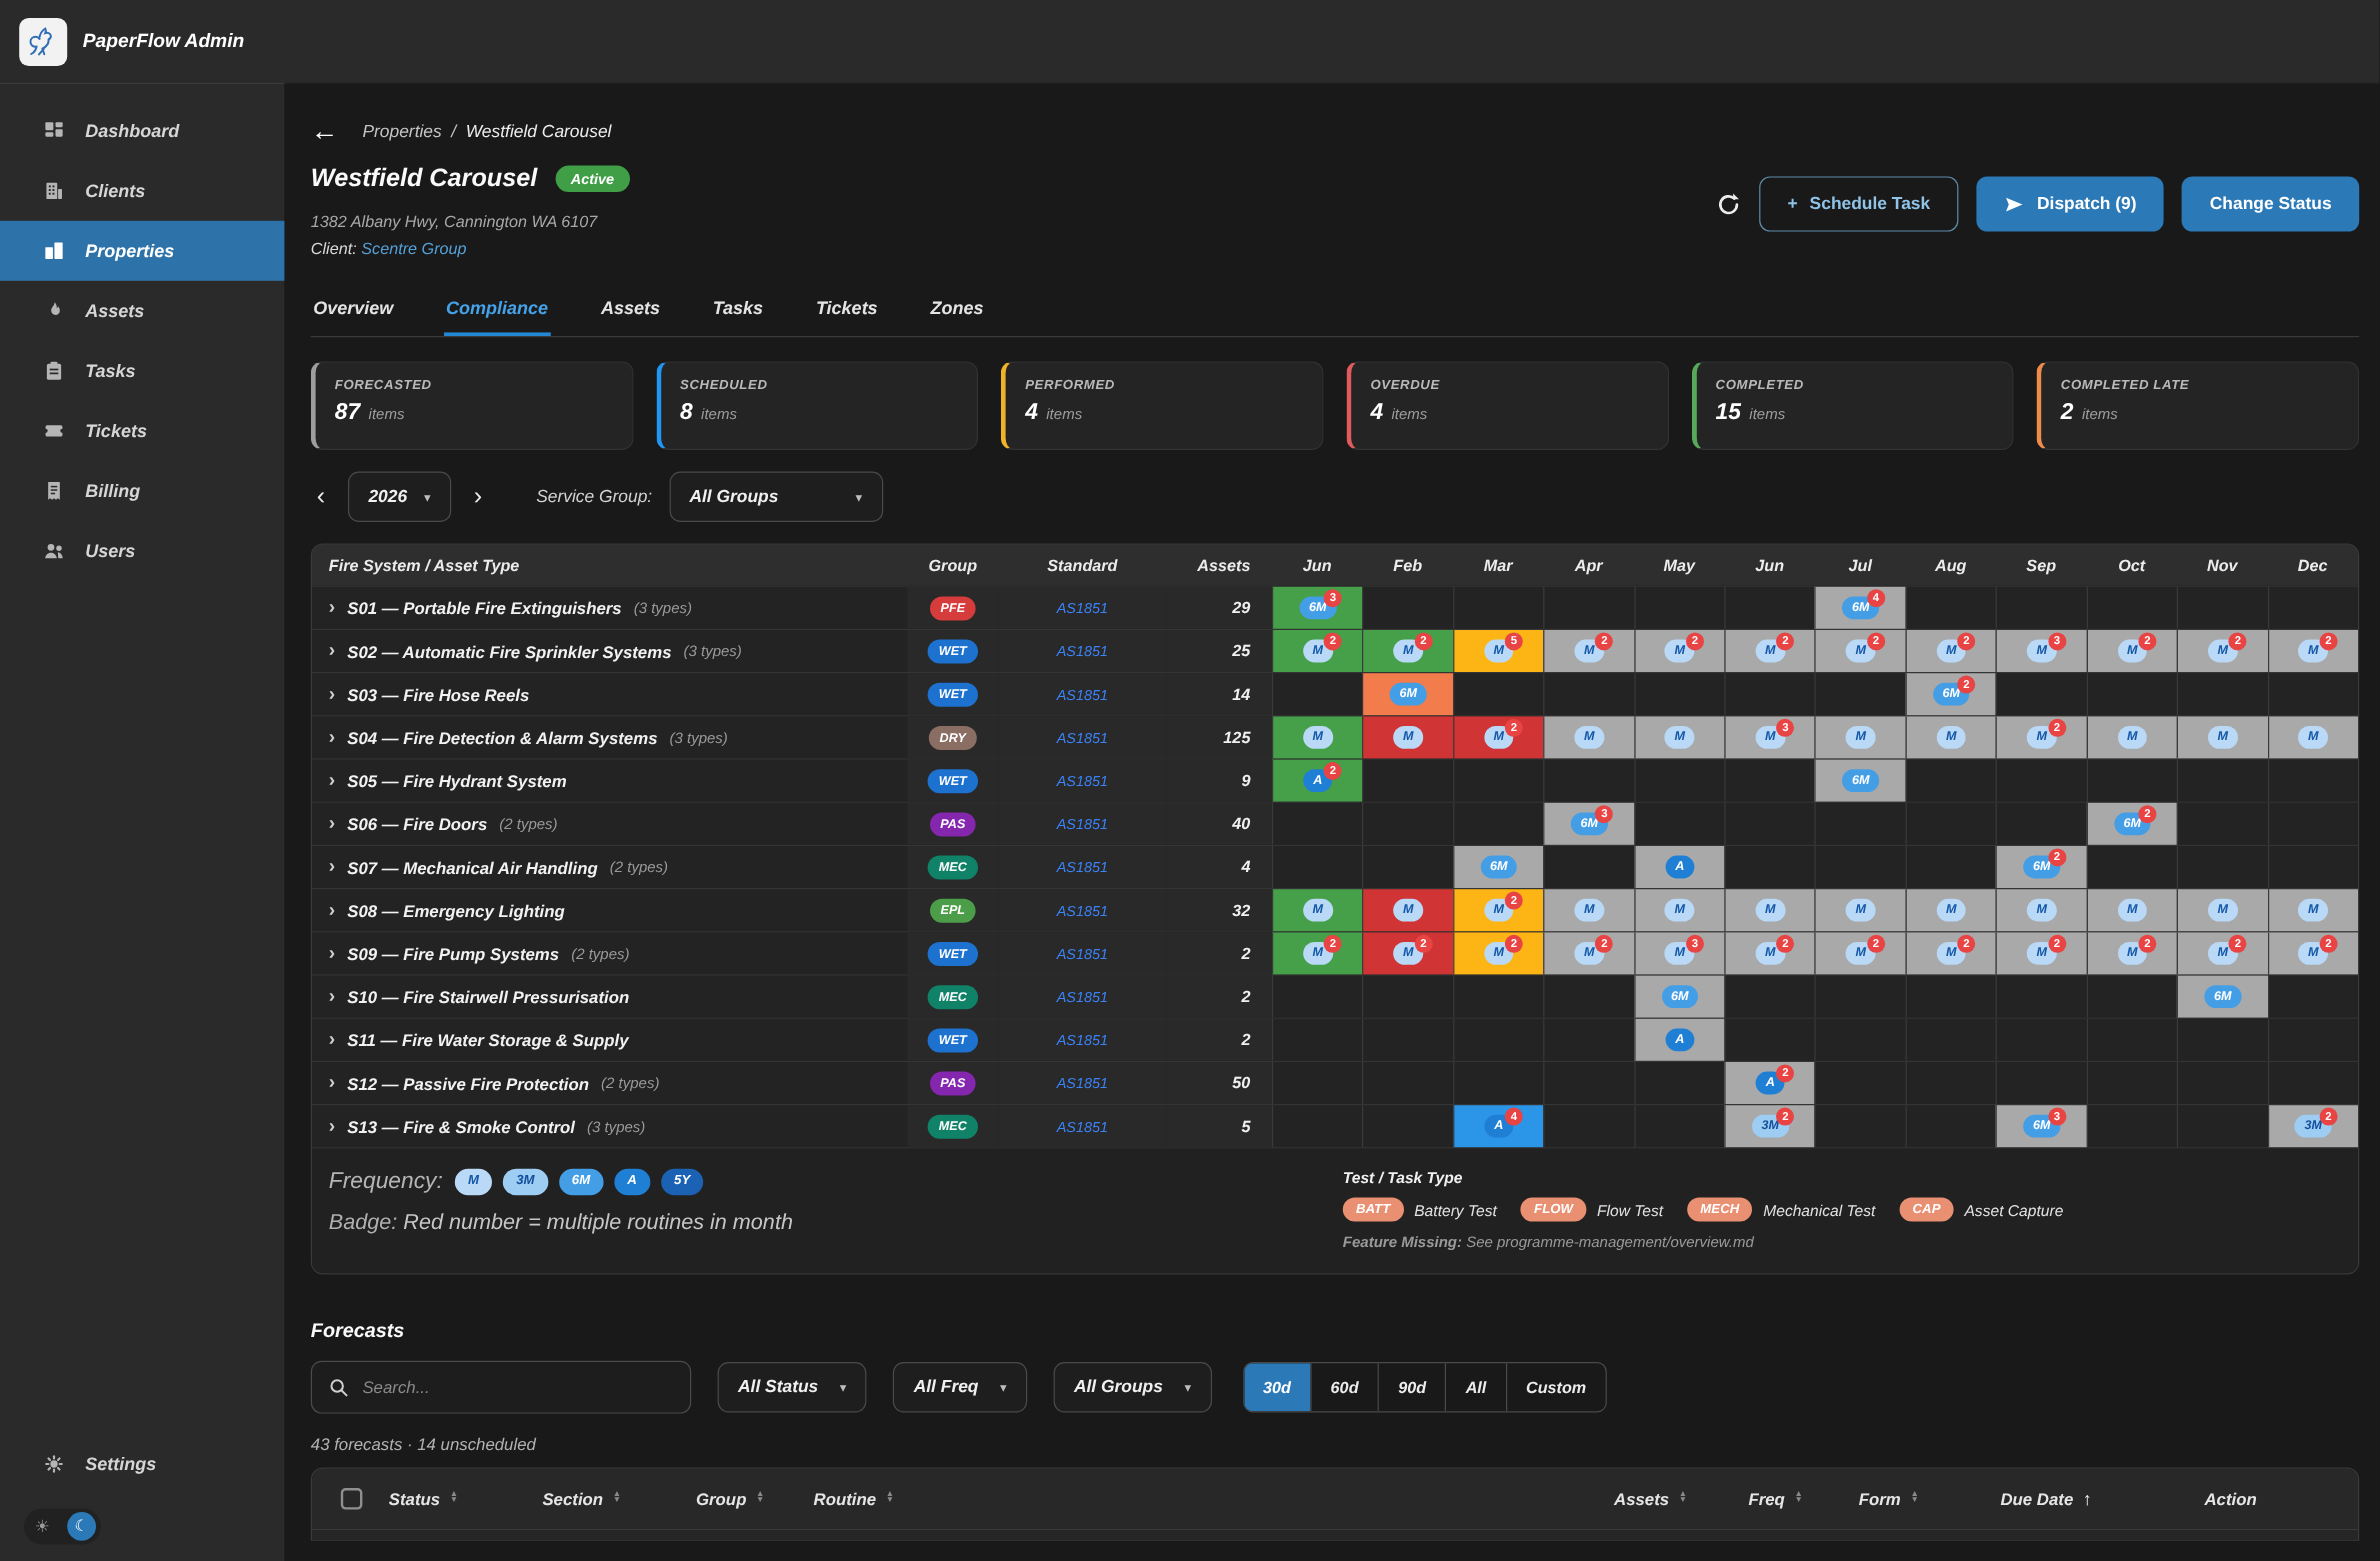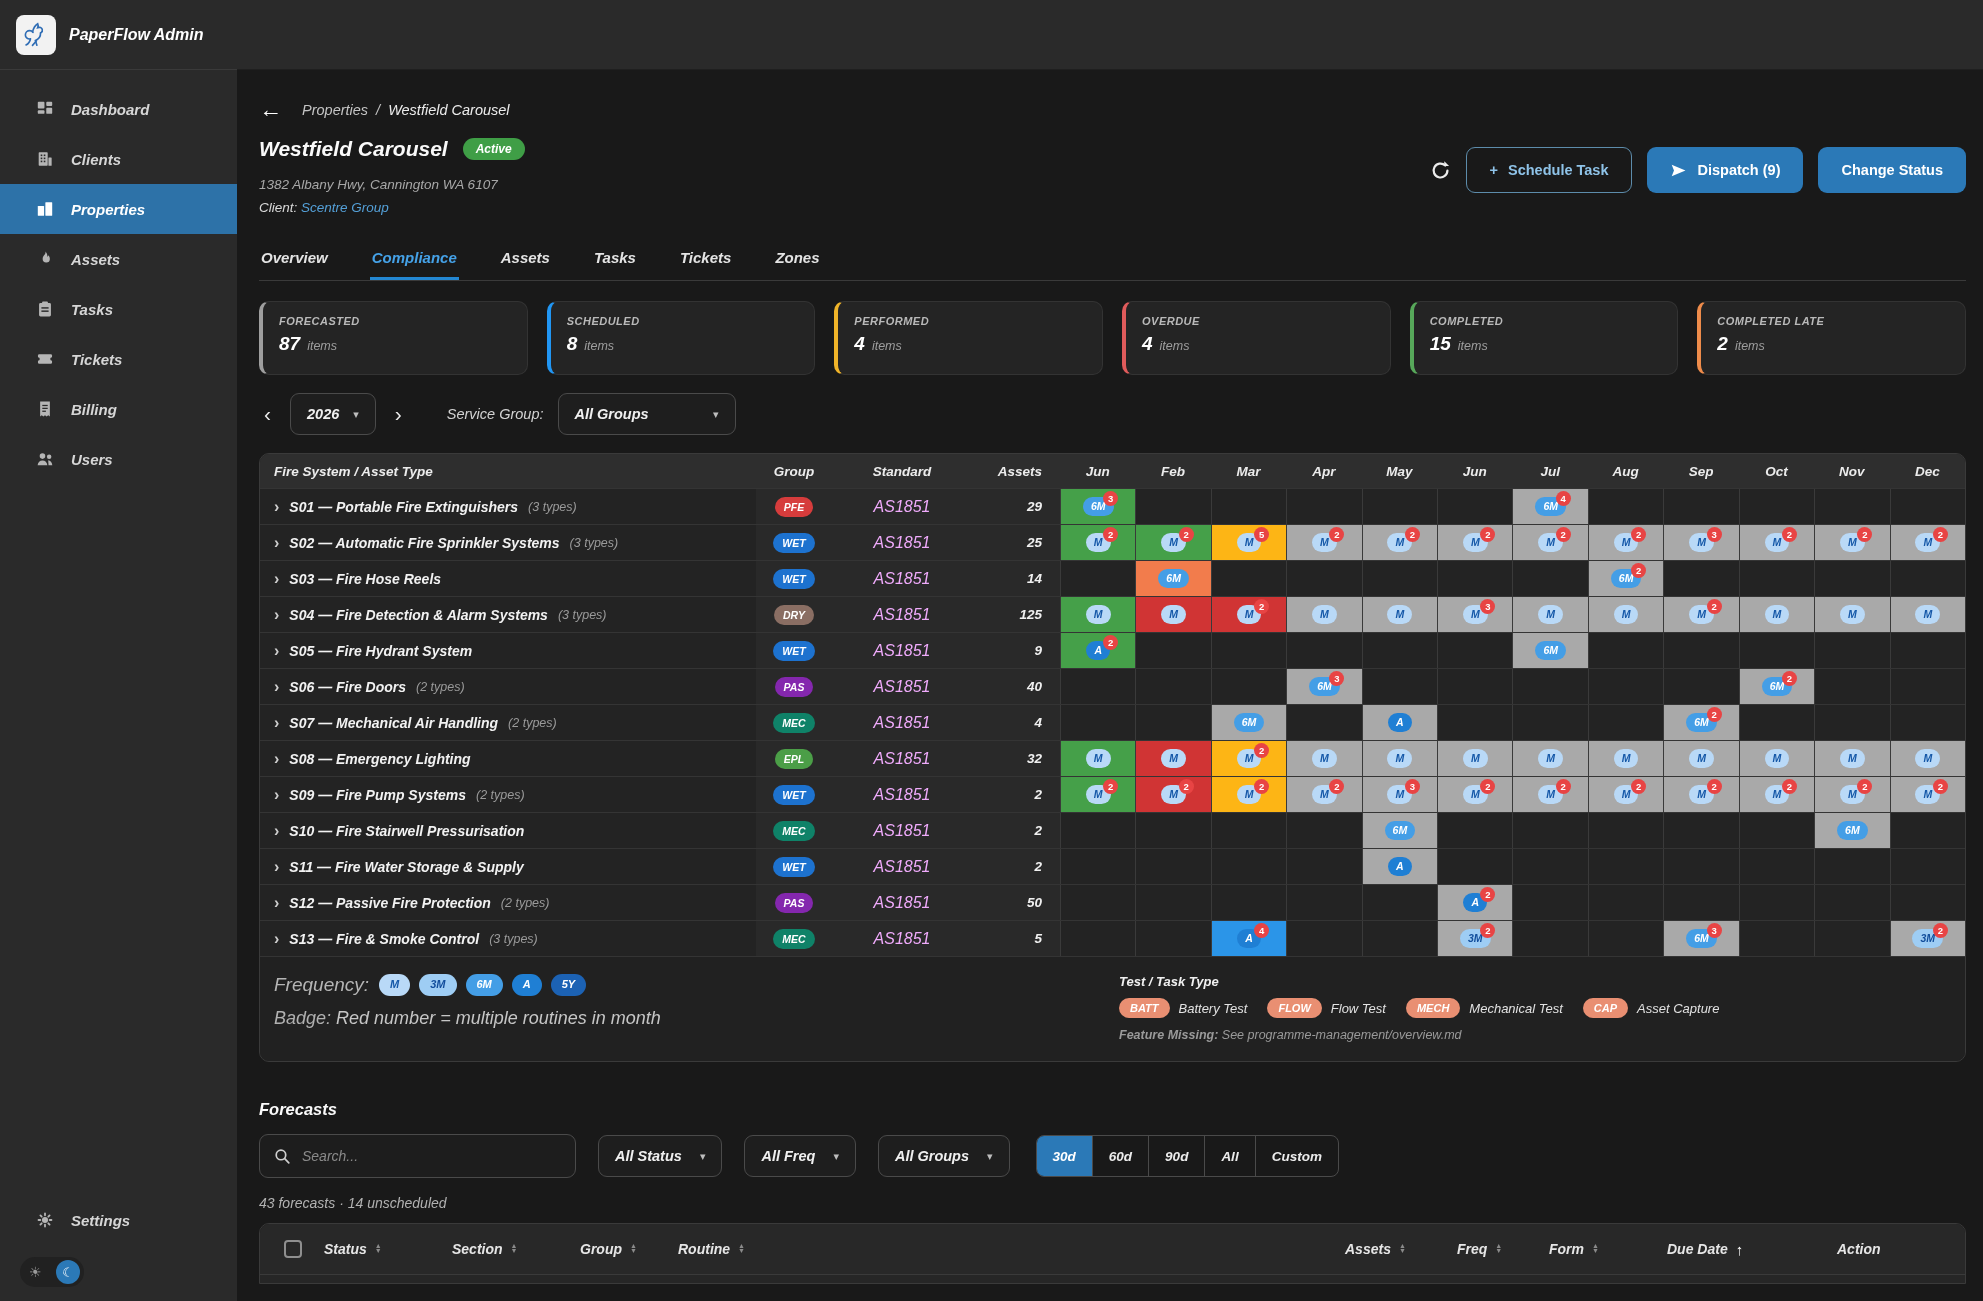--- a/index.html
+++ b/index.html
@@ -73,21 +73,21 @@
   .mrow { display:grid; grid-template-columns:var(--mcols); height:36px; border-top:1px solid #343434; background:#232323; cursor:pointer; }
   .mcell { height:100%; display:flex; align-items:center; }
   .c-name { padding-left:14px; gap:10px; }
   .chev { color:#cfcfcf; font-weight:bold; font-size:16px; font-style:normal; line-height:1; }
   .rname { font-weight:bold; font-size:14px; color:#f2f2f2; white-space:nowrap; }
   .rtypes { color:#9a9a9a; font-size:12.5px; white-space:nowrap; }
   .meta { background:#292929; }
   .center { justify-content:center; }
   .right { justify-content:flex-end; padding-right:18px; }
   .gpill { font-size:10.5px; font-weight:bold; color:#fff; padding:4px 9px; border-radius:999px; font-style:italic; }
-  .std { color:#f0abfc; font-size:16px; }
+  .std { color:#3b82f6; font-size:12px; }
   .acount { font-weight:bold; font-size:13.5px; color:#f0f0f0; }
   .c-month { justify-content:center; position:relative; border-left:1px solid #3a3a3a; }
   .bg-green { background:#45a049; } .bg-red { background:#d03434; } .bg-amber { background:#fdb515; }
   .bg-orange { background:#f27c4c; } .bg-gray { background:#a9a9a9; } .bg-blue { background:#2b95e8; }
   .fpill { font-size:10.5px; font-weight:bold; padding:3px 8px; border-radius:999px; font-style:italic; line-height:1.2; }
   .fp-M { background:#b9d9f7; color:#1558a8; }
   .fp-3M { background:#9ecdf4; color:#124e9c; }
   .fp-6M { background:#449ee6; color:#fff; }
   .fp-A { background:#1f7fd4; color:#fff; }
   .fp-5Y { background:#1c62b4; color:#fff; }

